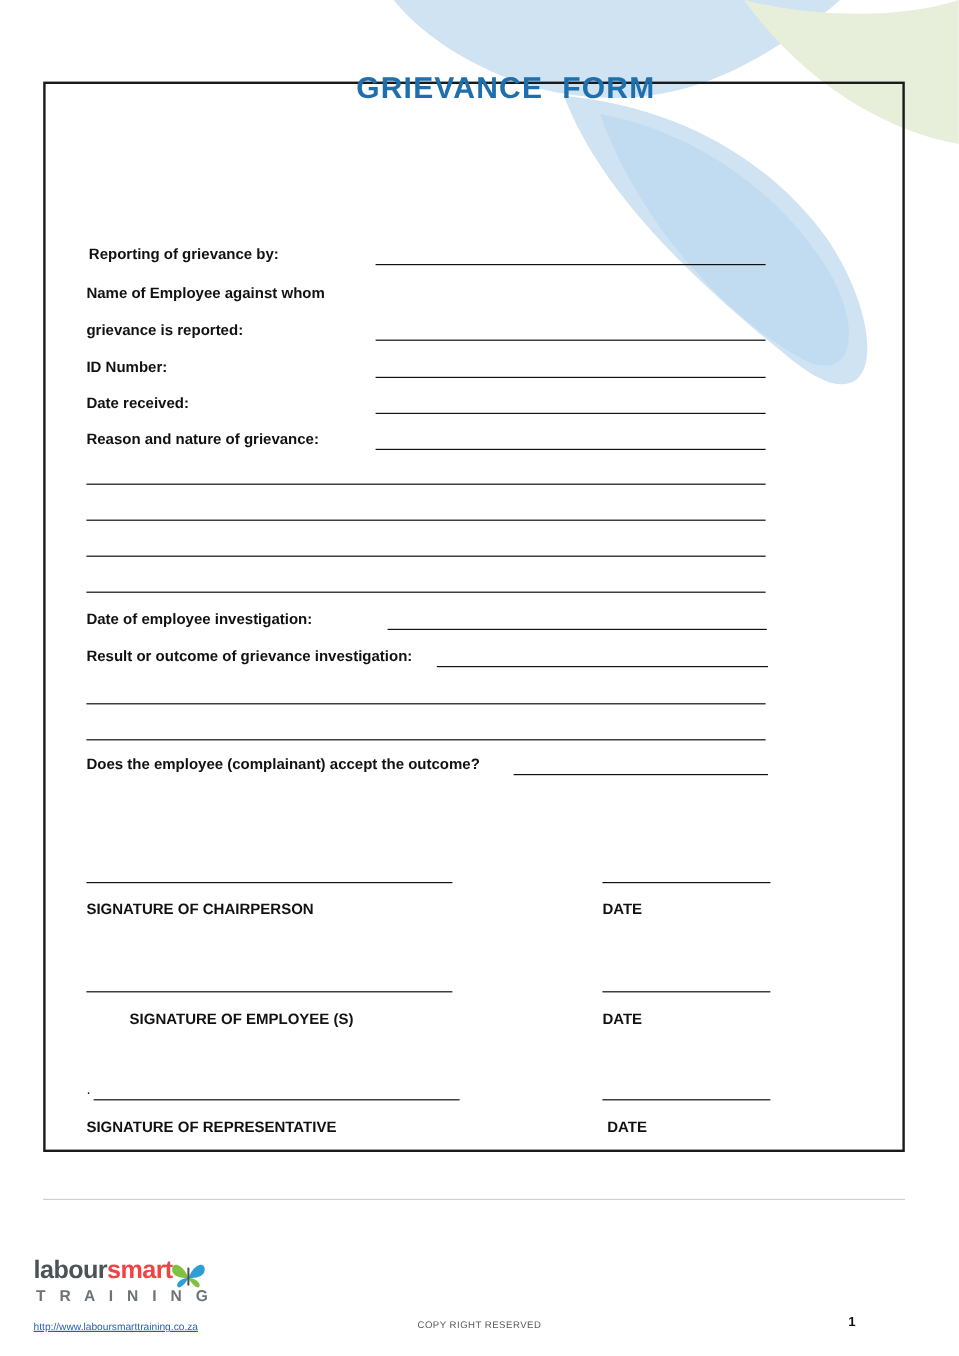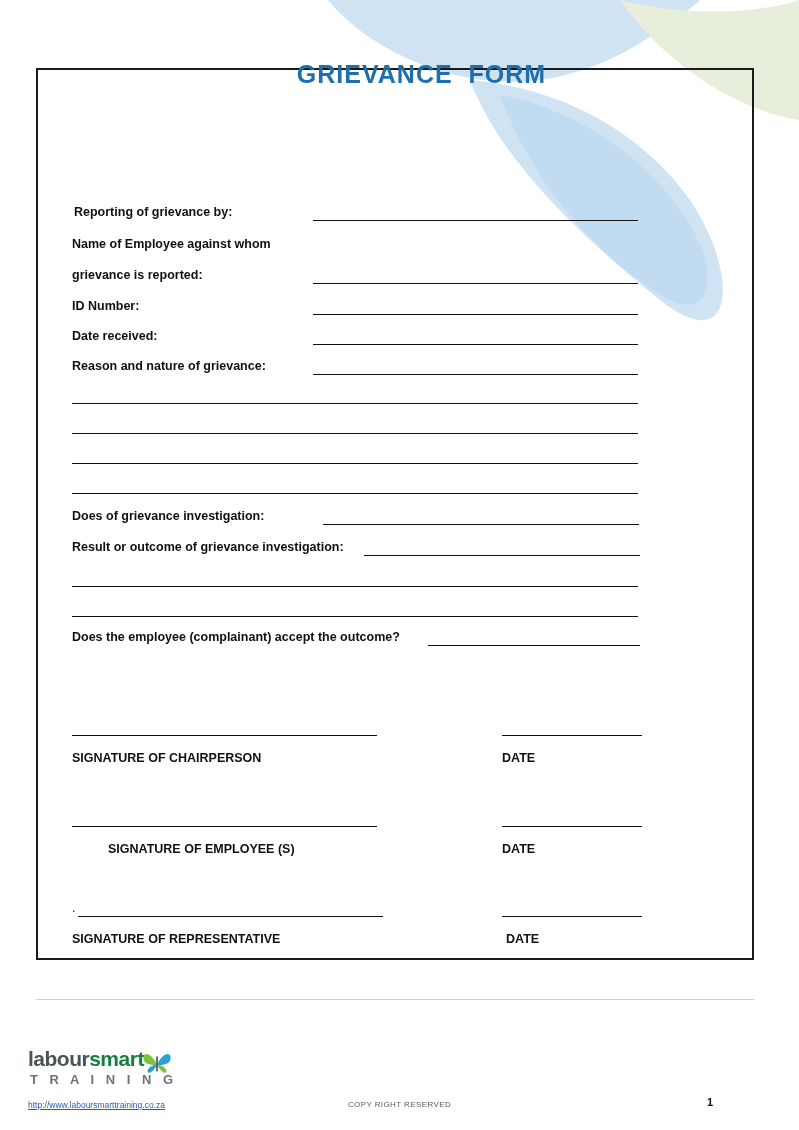--- a/index.html
+++ b/index.html
@@ -100,21 +100,21 @@
     gap: 6px;
   }
   .brand-word {
     font-size: 21px;
     font-weight: bold;
     color: #4b5357;
     letter-spacing: -0.5px;
     line-height: 1;
   }
   .brand-word .smart {
-    color: #15803d;
+    color: #ef4444;
     font-weight: bold;
   }
   .brand-sub {
     position: absolute;
     left: 30px;
     top: 1072px;
     font-size: 13px;
     letter-spacing: 4px;
     color: #6d7478;
     font-weight: bold;
@@ -183,21 +183,21 @@
 <div class="line" style="left:313px; top:344px; width:325px;"></div>
 
 <div class="row" style="left:72px; top:359px;">Reason and nature of grievance:</div>
 <div class="line" style="left:313px; top:374px; width:325px;"></div>
 
 <div class="line" style="left:72px; top:403px; width:566px;"></div>
 <div class="line" style="left:72px; top:433px; width:566px;"></div>
 <div class="line" style="left:72px; top:463px; width:566px;"></div>
 <div class="line" style="left:72px; top:493px; width:566px;"></div>
 
-<div class="row" style="left:72px; top:509px;">Does of grievance investigation:</div>
+<div class="row" style="left:72px; top:509px;">Date of employee investigation:</div>
 <div class="line" style="left:323px; top:524px; width:316px;"></div>
 
 <div class="row" style="left:72px; top:540px;">Result or outcome of grievance investigation:</div>
 <div class="line" style="left:364px; top:555px; width:276px;"></div>
 
 <div class="line" style="left:72px; top:586px; width:566px;"></div>
 <div class="line" style="left:72px; top:616px; width:566px;"></div>
 
 <div class="row" style="left:72px; top:630px;">Does the employee (complainant) accept the outcome?</div>
 <div class="line" style="left:428px; top:645px; width:212px;"></div>

